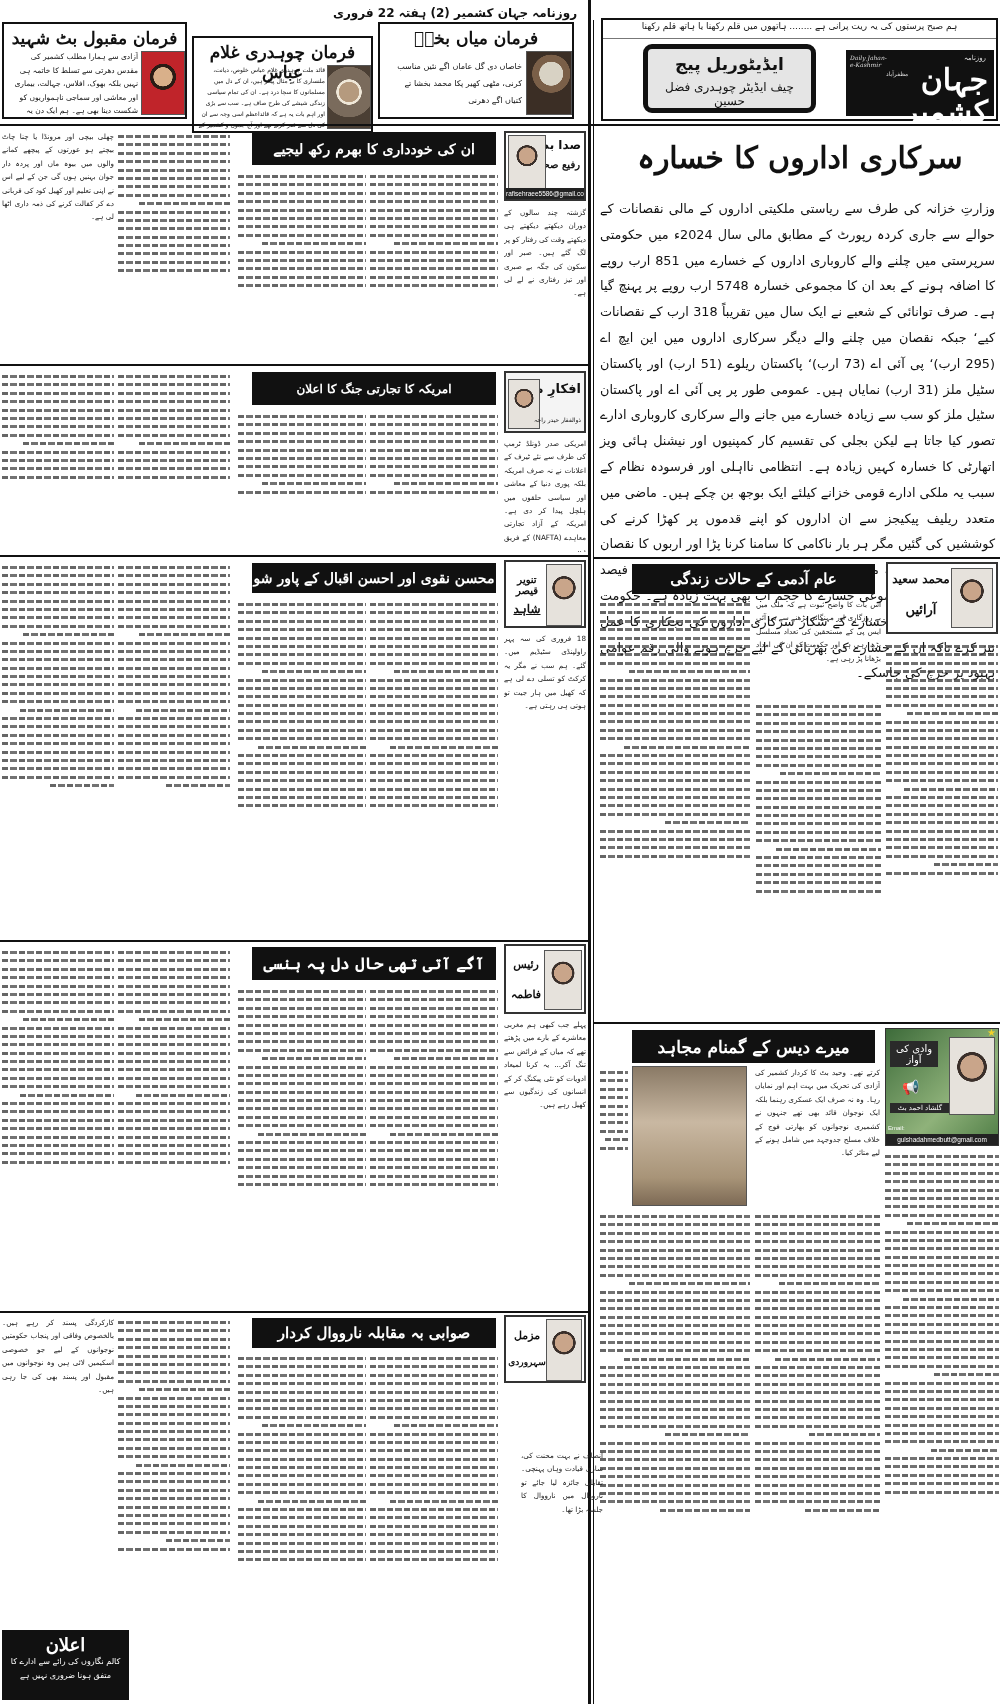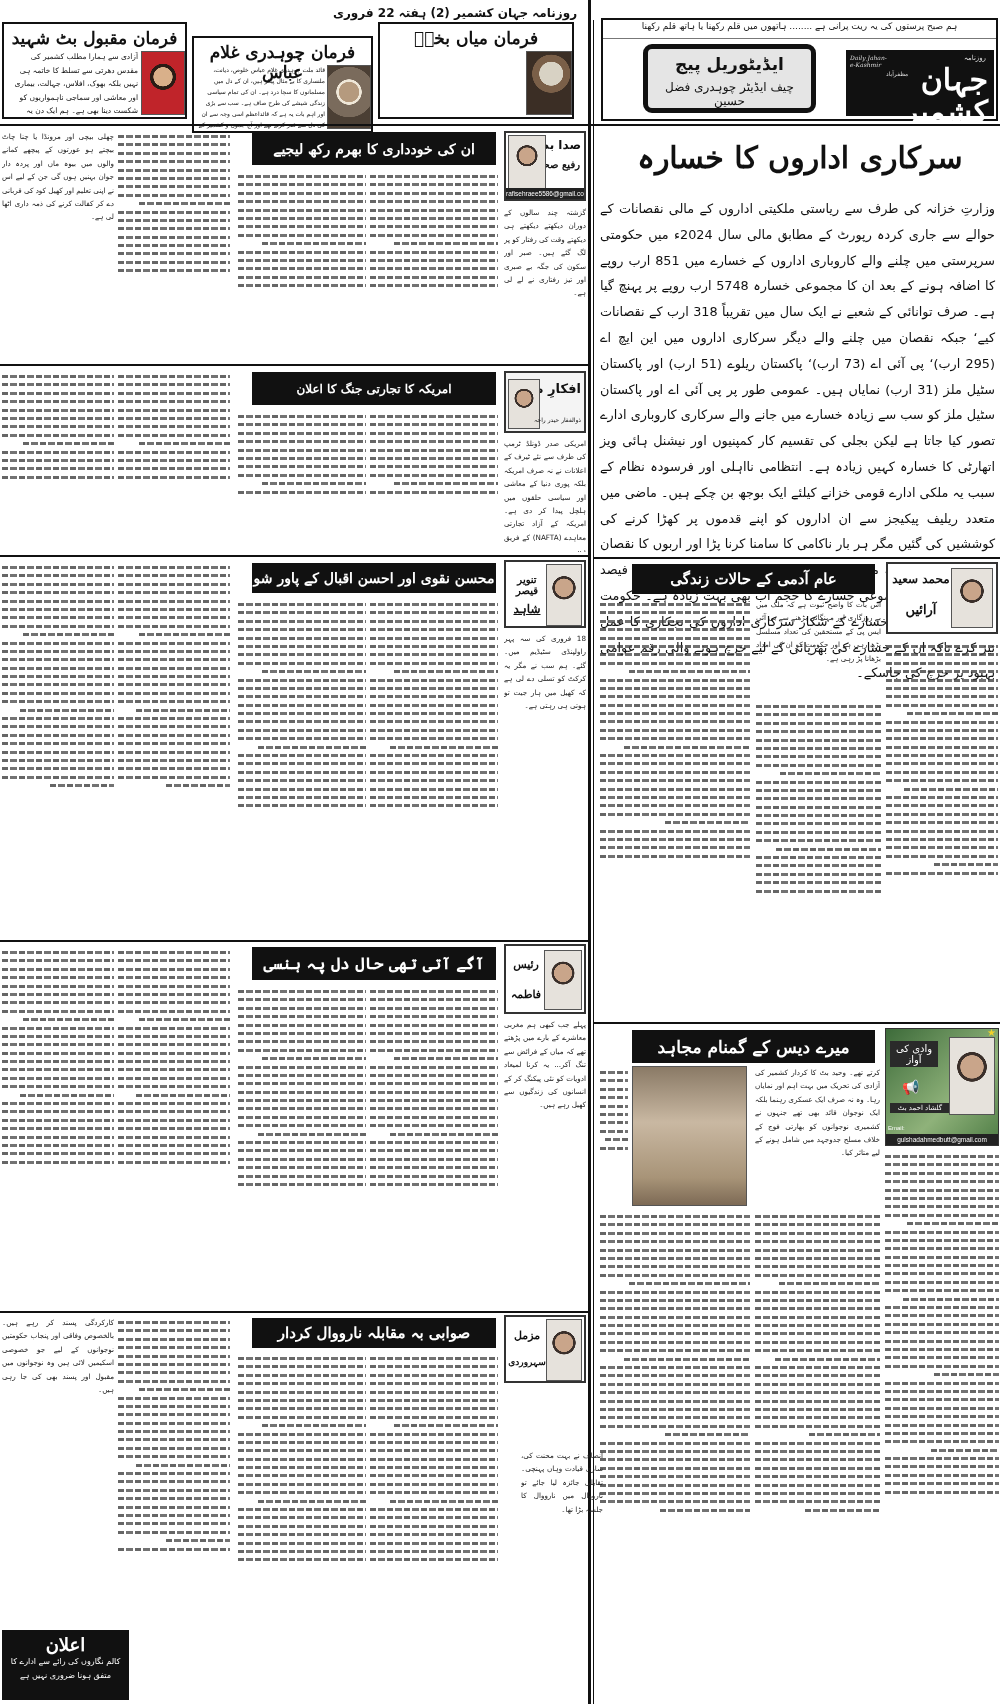--- a/index.html
+++ b/index.html
@@ -64,20 +64,21 @@
 
 <div class="abs qbox" style="left:192px;top:36px;width:181px;height:97px;">
   <div class="qtitle">فرمان چوہدری غلام عباس</div>
   <div class="abs photo sepia" style="left:133px;top:27px;width:44px;height:64px;"></div>
   <div class="abs qtext" style="left:3px;top:26px;width:128px;height:68px;overflow:hidden;font-size:6px;line-height:11px;">قائد ملت چوہدری غلام عباس خلوص، دیانت، ملنساری کا بے مثال پیکر ہیں، ان کے دل میں مسلمانوں کا سچا درد ہے۔ ان کی تمام سیاسی زندگی شیشے کی طرح صاف ہے۔ سب سے بڑی اور اہم بات یہ ہے کہ قائداعظم اسی وجہ سے ان کی دل سے قدر کرتے تھے اور آج جموں و کشمیر کے علاوہ کروڑوں مسلمان ان پر اعتماد کرتے ہیں</div>
 </div>
 
 <div class="abs qbox" style="left:378px;top:22px;width:196px;height:97px;">
   <div class="qtitle">فرمان میاں بخشؒ</div>
   <div class="abs photo turban" style="left:146px;top:27px;width:46px;height:64px;"></div>
+  <div class="abs qtext" style="left:6px;top:34px;width:136px;height:56px;overflow:hidden;font-size:8px;line-height:17px;">خاصاں دی گل عاماں اگے نئیں مناسب کرنی، مٹھی کھیر پکا محمد بخشا تے کتیاں اگے دھرنی</div>
 </div>
 
 <div class="abs mast-wrap"></div>
 <div class="abs motto">ہم صبح پرستوں کی یہ ریت پرانی ہے ........ ہاتھوں میں قلم رکھنا یا ہاتھ قلم رکھنا</div>
 <div class="abs" style="left:603px;top:38px;width:393px;height:1px;background:#777;"></div>
 <div class="abs edpage">
   <div class="t1">ایڈیٹوریل پیج</div>
   <div class="t2">چیف ایڈیٹر چوہدری فضل حسین</div>
 </div>
 <div class="abs logo">

